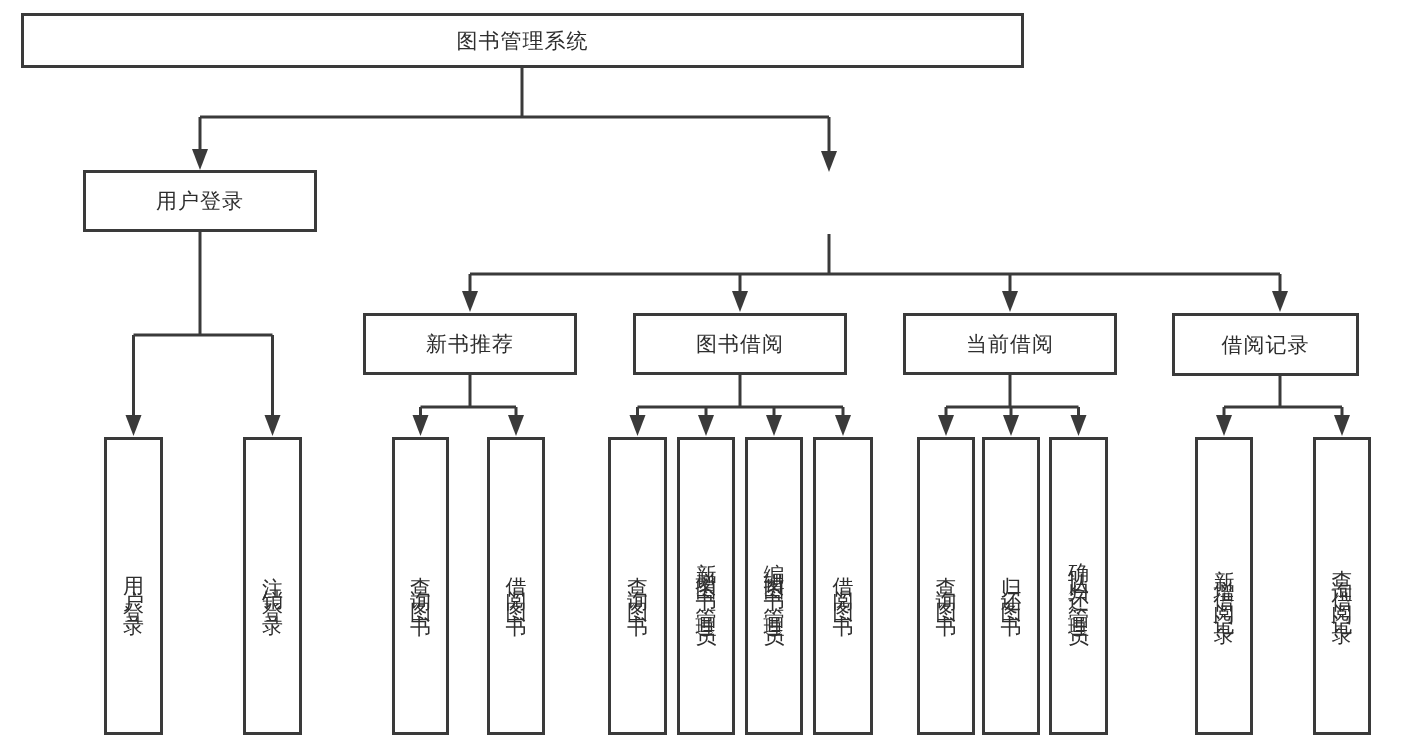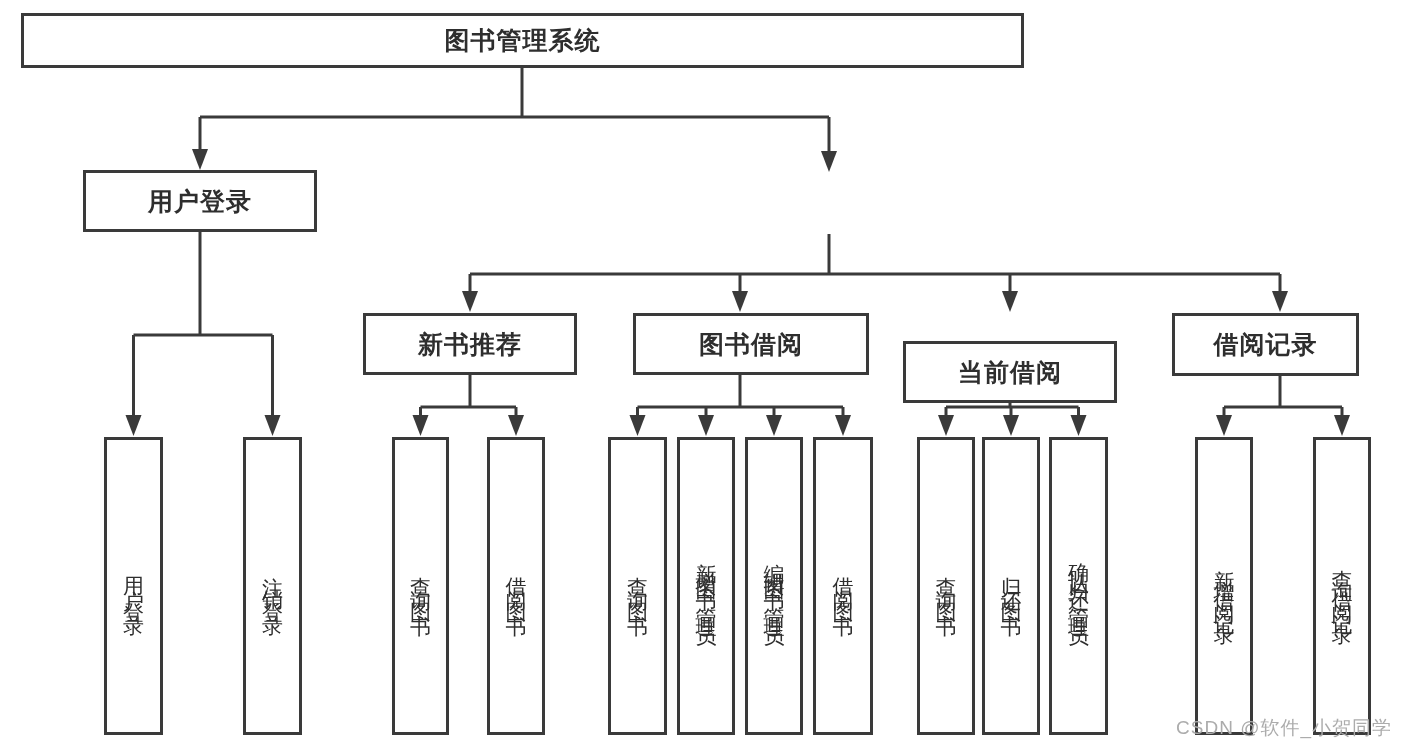--- a/index.html
+++ b/index.html
@@ -6,21 +6,21 @@
   .canvas{
     position:relative;width:1405px;height:747px;background:#ffffff;
     font-family:"Liberation Sans","DejaVu Sans",sans-serif;overflow:hidden;
   }
   .connectors{position:absolute;left:0;top:0;width:1405px;height:747px;}
   .node{
     position:absolute;background:#ffffff;border:3px solid #3a3a3a;
     box-sizing:border-box;display:flex;align-items:center;justify-content:center;
     color:#2e2e2e;
   }
-  .hlabel{font-size:25px;letter-spacing:1px;white-space:nowrap;font-weight:bold;}
+  .hlabel{font-size:21px;letter-spacing:1px;white-space:nowrap;}
   .vtext{
     writing-mode:vertical-rl;text-orientation:mixed;
     font-size:21px;line-height:1.05;white-space:nowrap;
   }
   .ls-lg{letter-spacing:13px;}
   .ls-md{letter-spacing:11px;}
   .ls-sm{letter-spacing:9px;}
   .watermark{
     position:absolute;right:13px;bottom:6px;font-size:19px;color:#acacac;
     letter-spacing:1px;white-space:nowrap;
@@ -101,24 +101,24 @@
     <span class="hlabel">图书管理系统</span>
   </div>
 
   <div class="node" style="left:83px;top:170px;width:234px;height:62px;">
     <span class="hlabel">用户登录</span>
   </div>
 
   <div class="node" style="left:363px;top:313px;width:214px;height:62px;text-align:center;">
     <span class="hlabel">新书推荐</span>
   </div>
-  <div class="node" style="left:633px;top:313px;width:236px;height:62px;">
+  <div class="node" style="left:633px;top:313px;width:214px;height:62px;">
     <span class="hlabel">图书借阅</span>
   </div>
-  <div class="node" style="left:903px;top:313px;width:214px;height:62px;margin-top:28px;">
+  <div class="node" style="left:903px;top:313px;width:214px;height:62px;">
     <span class="hlabel">当前借阅</span>
   </div>
   <div class="node" style="left:1172px;top:313px;width:187px;height:63px;">
     <span class="hlabel">借阅记录</span>
   </div>
 
   <div class="node" style="left:104px;top:437px;width:59px;height:298px;">
     <span class="vtext ls-lg">用户登录</span>
   </div>
   <div class="node" style="left:243px;top:437px;width:59px;height:298px;">
@@ -155,15 +155,14 @@
     <span class="vtext ls-sm">确认归还（管理员）</span>
   </div>
 
   <div class="node" style="left:1195px;top:437px;width:58px;height:298px;">
     <span class="vtext ls-md">新增借阅记录</span>
   </div>
   <div class="node" style="left:1313px;top:437px;width:58px;height:298px;">
     <span class="vtext ls-md">查询借阅记录</span>
   </div>
 
-  <div class="watermark">CSDN @软件_小贺同学</div>
 
 </div>
 
 </body></html>

